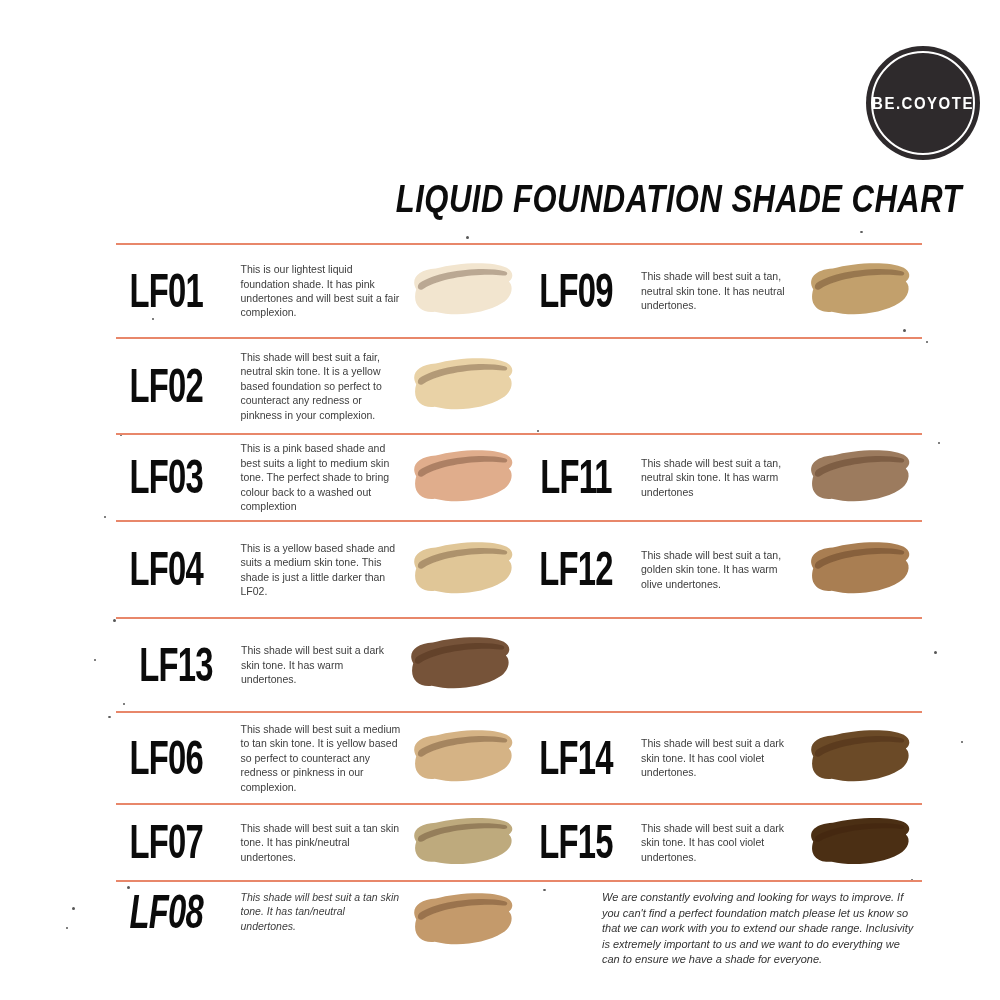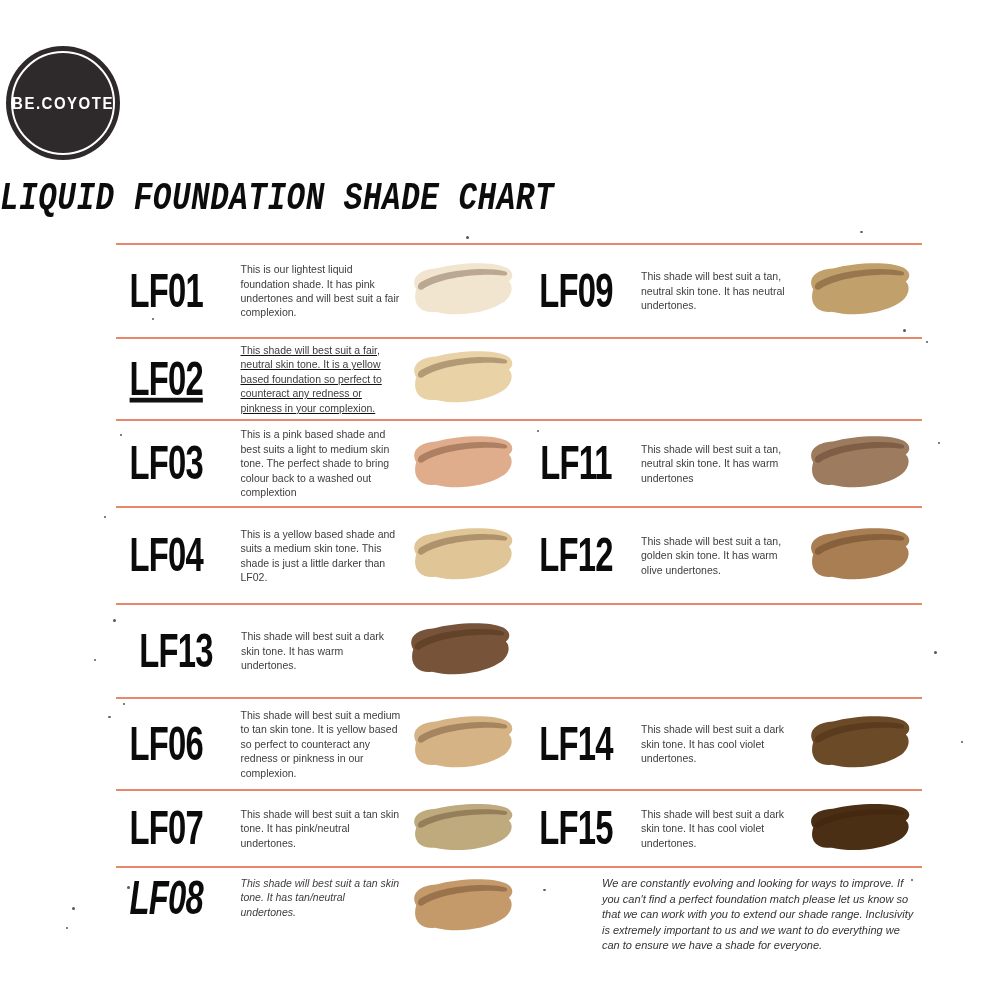--- a/index.html
+++ b/index.html
@@ -4,40 +4,40 @@
 <style>
   :root { --line:#E8876A; --ink:#111; --desc:#3d3d3d; }
   * { margin:0; padding:0; box-sizing:border-box; }
   body { background:#fff; }
   .page {
     position:relative; width:1000px; height:1000px; margin:0 auto;
     background:#fff; overflow:hidden;
     font-family:"Liberation Sans", sans-serif; color:var(--ink);
   }
   
-  .logo-wrap { position:absolute; top:46px; left:6px; width:980px; display:flex; justify-content:flex-start; }
+  .logo-wrap { position:absolute; top:46px; left:0; width:980px; display:flex; justify-content:flex-end; }
   .logo-circle {
     position:relative; width:114px; height:114px; border-radius:50%;
     background:#2E2A2C; display:flex; align-items:center; justify-content:center;
   }
   .logo-ring { position:absolute; inset:5px; border:2px solid #fff; border-radius:50%; }
   .logo-text {
     position:relative; color:#fff; font-weight:700; font-size:15px;
     letter-spacing:1.5px; transform:scaleY(1.08); white-space:nowrap;
   }
   
-  .title-wrap { position:absolute; top:181px; left:0; width:962px; text-align:left;font-family:Liberation Mono, monospace; }
+  .title-wrap { position:absolute; top:181px; left:0; width:962px; text-align:right; }
   .title-inner {
     display:inline-block; font-size:31px; font-weight:700; font-style:italic;
     letter-spacing:0.5px; transform:scale(1.0,1.25); white-space:nowrap; color:#0c0c0c;
   }
   
   .table { position:absolute; left:116px; top:243px; width:806px; }
   .row { display:flex; border-top:2px solid var(--line); }
-  .row-1 { height:94px; } .row-2 { height:82px;text-decoration:underline; } .row-3 { height:87px; }
+  .row-1 { height:94px; } .row-2 { height:96px; } .row-3 { height:87px; }
   .row-4 { height:97px; } .row-5 { height:94px; } .row-6 { height:92px; }
   .row-7 { height:77px; } .row-8 { height:118px;font-style:italic; }
   .cell { display:flex; align-items:center; height:100%; }
   .cell-l { width:400px; }
   .cell-r { width:406px; padding-left:12px; }
   .row-8 .cell { align-items:flex-start; padding-top:8px; }
   .code {
     width:102px; text-align:center; font-weight:700; font-size:40px;
     letter-spacing:-1px; transform:scale(0.82,1.18); white-space:nowrap; color:#0b0b0b;
   }

